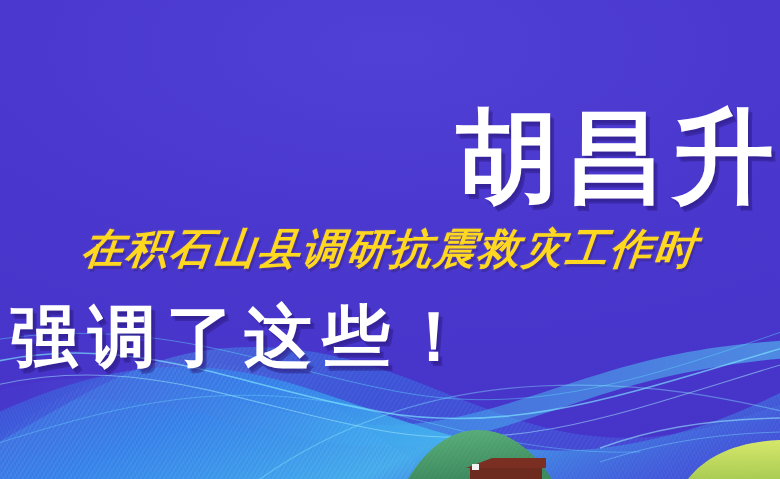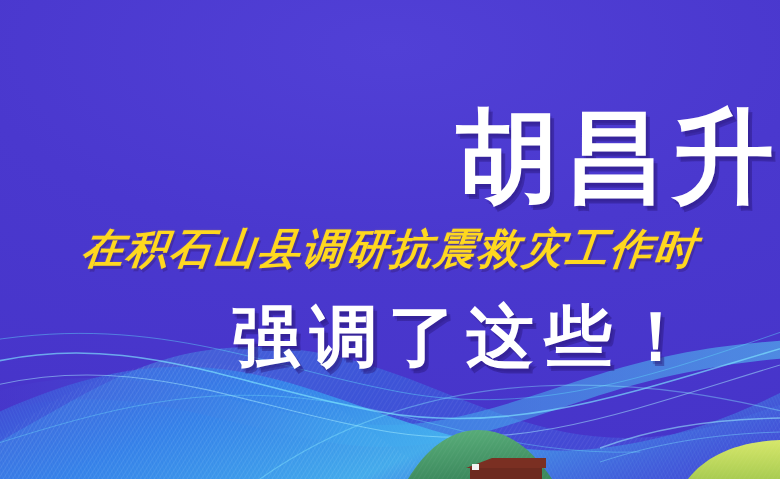--- a/index.html
+++ b/index.html
@@ -82,21 +82,21 @@
       2px 3px 0 rgba(55, 30, 130, 0.45),
       0 0 2px rgba(255, 216, 31, 0.35);
     white-space: nowrap;
   }
 
   .title-line3 {
     position: absolute;
     left: 0;
     top: 297px;
     width: 700px;
-    text-align: right;
+    text-align: left;
     color: #ffffff;
     font-family: "Liberation Sans", "DejaVu Sans", sans-serif;
     font-size: 68px;
     font-weight: 700;
     line-height: 78px;
     letter-spacing: 10px;
     text-indent: 10px;
     text-shadow:
       4px 5px 0 rgba(40, 22, 120, 0.42),
       2px 3px 1px rgba(40, 22, 120, 0.30);

